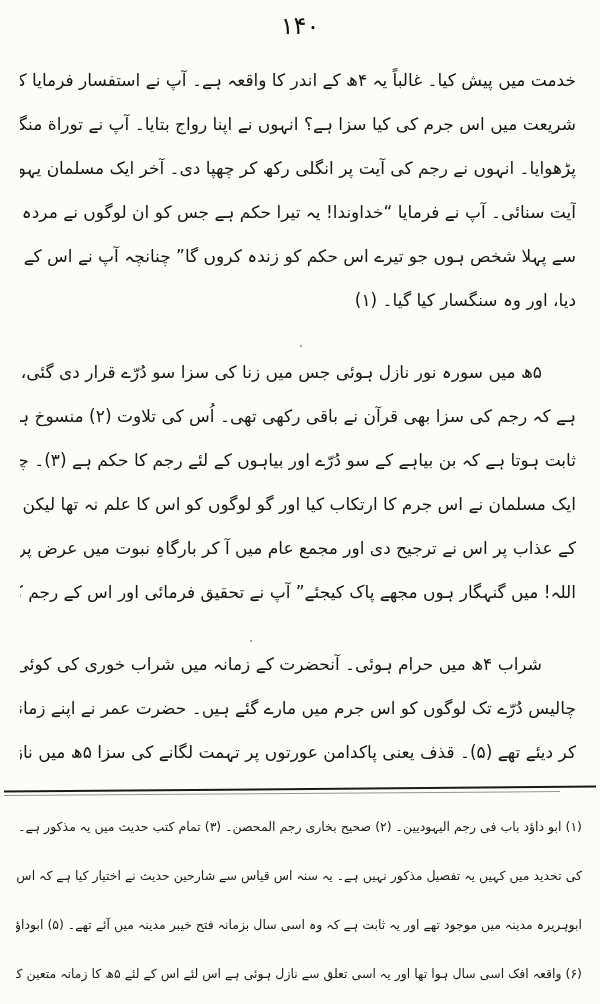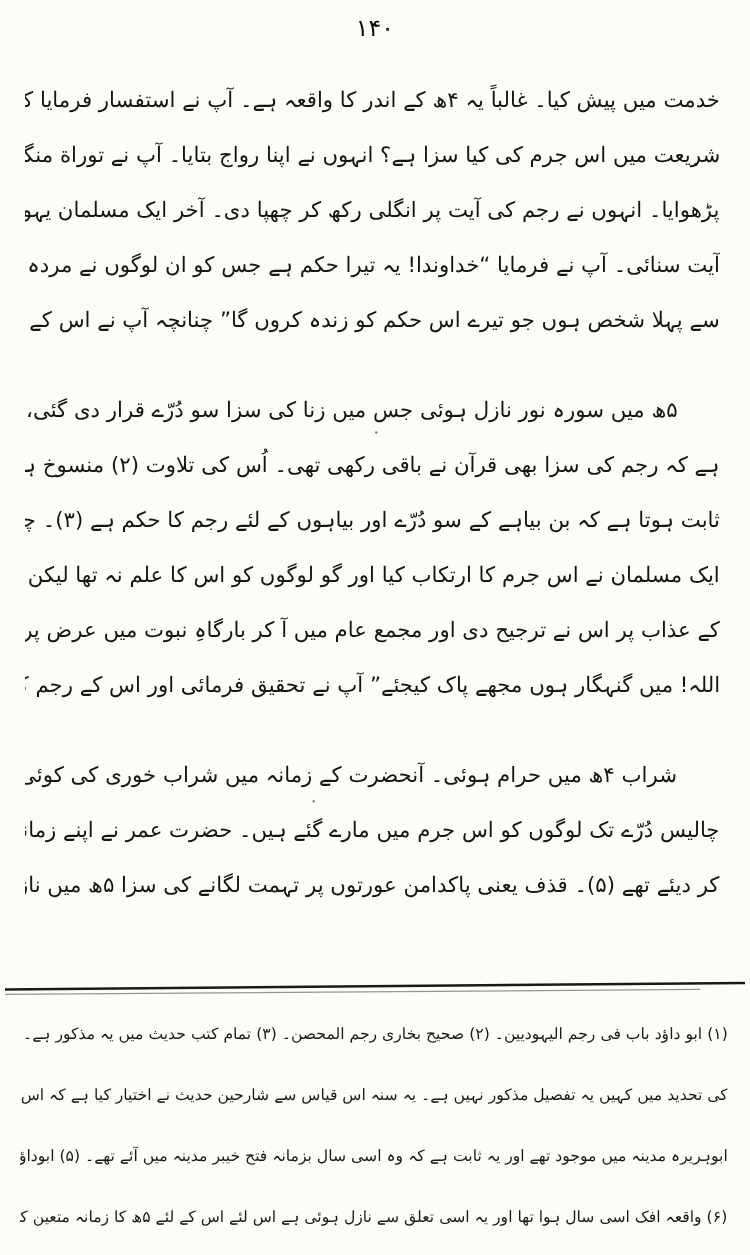--- a/index.html
+++ b/index.html
@@ -17,21 +17,21 @@
     font-family: "DejaVu Sans", sans-serif;
     direction: rtl;
     overflow: hidden;
   }
   .page-number {
     position: absolute;
     top: 12px;
     left: 0;
     right: 0;
     text-align: center;
-    font-size: 19px;
+    font-size: 24px;
     letter-spacing: 2px;
     color: #111;
   }
   .body-text {
     position: absolute;
     top: 58px;
     right: 24px;
     left: 20px;
   }
   .para {
@@ -107,20 +107,21 @@
   <div class="page-number">۱۴۰</div>
 
   <div class="body-text">
 
     <div class="para">
       <span class="line">خدمت میں پیش کیا۔ غالباً یہ ۴ھ کے اندر کا واقعہ ہے۔ آپ نے استفسار فرمایا کہ تمہاری</span>
       <span class="line">شریعت میں اس جرم کی کیا سزا ہے؟ انہوں نے اپنا رواج بتایا۔ آپ نے توراة منگوا کر ان سے</span>
       <span class="line">پڑھوایا۔ انہوں نے رجم کی آیت پر انگلی رکھ کر چھپا دی۔ آخر ایک مسلمان یہودی نے نکال کر وہ</span>
       <span class="line">آیت سنائی۔ آپ نے فرمایا “خداوندا! یہ تیرا حکم ہے جس کو ان لوگوں نے مردہ کر دیا ہے۔ میں سب</span>
       <span class="line">سے پہلا شخص ہوں جو تیرے اس حکم کو زندہ کروں گا” چنانچہ آپ نے اس کے سنگسار کرنے کا حکم</span>
+      <span class="line short">دیا، اور وہ سنگسار کیا گیا۔ (۱)</span>
     </div>
 
     <div class="para indent">
       <span class="line">۵ھ میں سورہ نور نازل ہوئی جس میں زنا کی سزا سو دُرّے قرار دی گئی، حضرت عمر کا بیان</span>
       <span class="line">ہے کہ رجم کی سزا بھی قرآن نے باقی رکھی تھی۔ اُس کی تلاوت (۲) منسوخ ہو گئی۔ بہرحال احادیث سے یہ</span>
       <span class="line">ثابت ہوتا ہے کہ بن بیاہے کے سو دُرّے اور بیاہوں کے لئے رجم کا حکم ہے (۳)۔ چنانچہ ۹ھ میں</span>
       <span class="line">ایک مسلمان نے اس جرم کا ارتکاب کیا اور گو لوگوں کو اس کا علم نہ تھا لیکن دنیا کی سزا کو آخرت</span>
       <span class="line">کے عذاب پر اس نے ترجیح دی اور مجمع عام میں آ کر بارگاہِ نبوت میں عرض پرداز ہوا کہ “یا رسول</span>
       <span class="line">اللہ! میں گنہگار ہوں مجھے پاک کیجئے” آپ نے تحقیق فرمائی اور اس کے رجم کا حکم دیا (۴)</span>
     </div>

